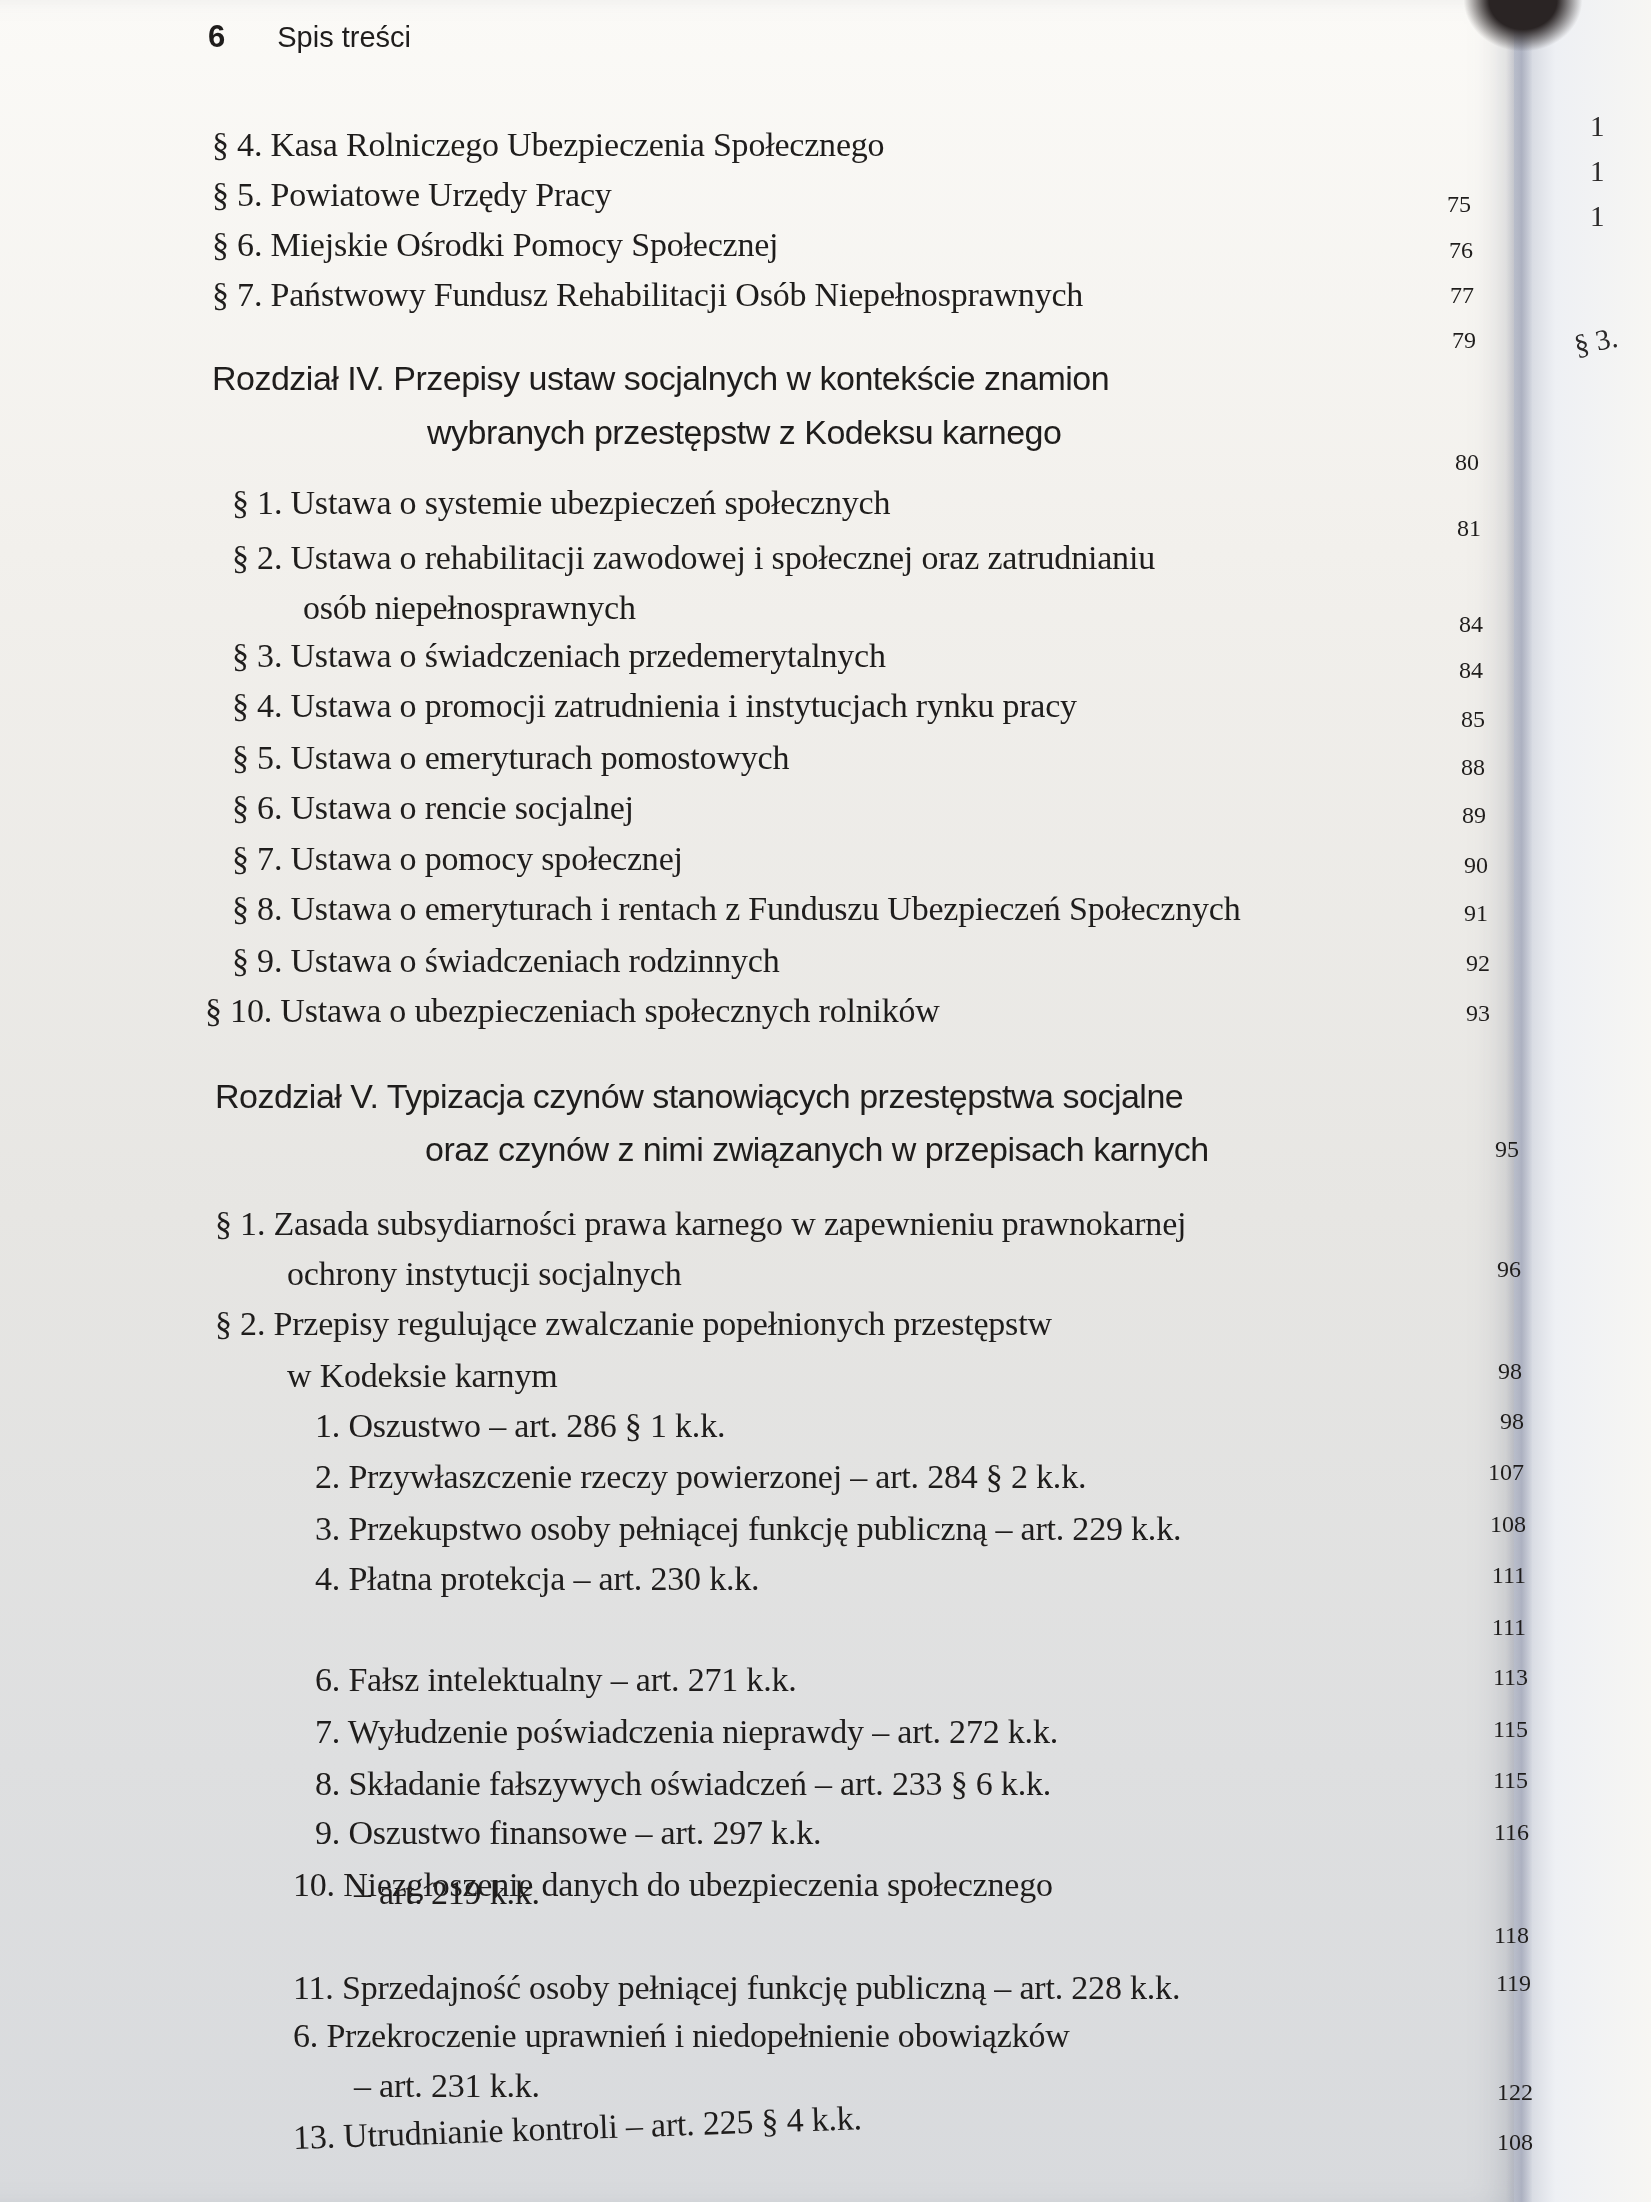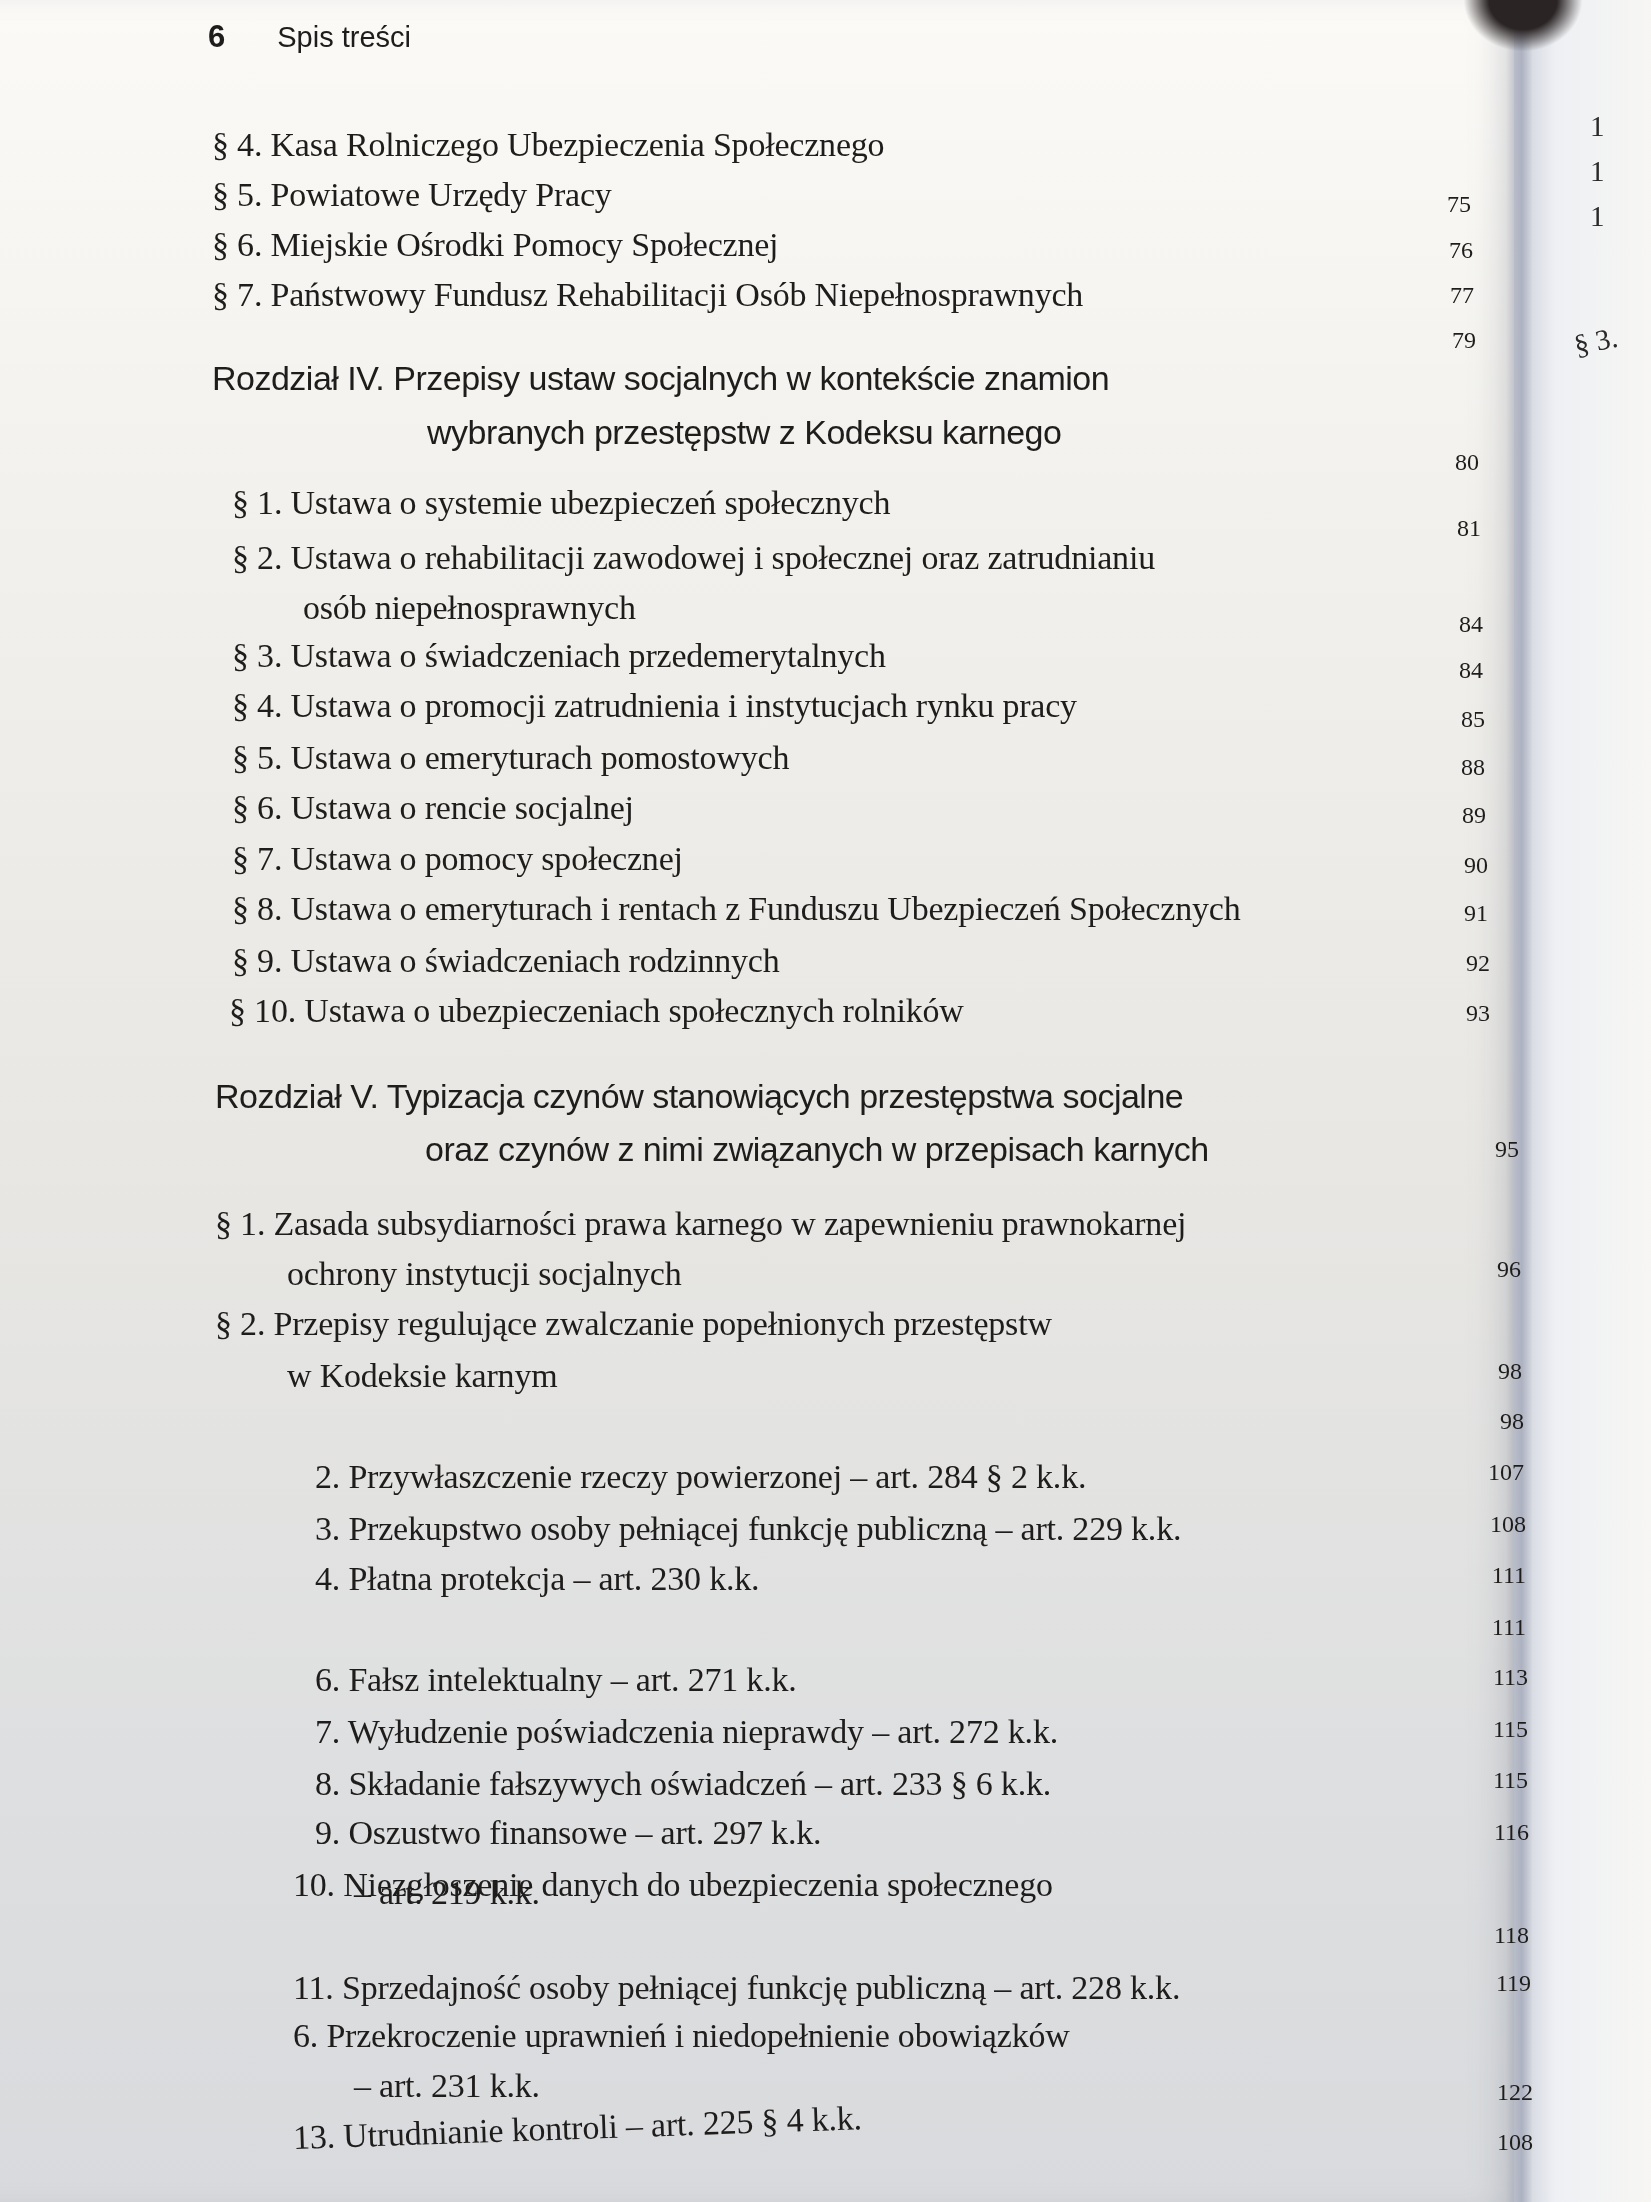--- a/index.html
+++ b/index.html
@@ -93,34 +93,35 @@
   <span class="entry" style="left:232px; top:740px;">§ 5. Ustawa o emeryturach pomostowych</span>
   <span class="pg" style="left:1408px; top:754px;">88</span>
   <span class="entry" style="left:232px; top:790px;">§ 6. Ustawa o rencie socjalnej</span>
   <span class="pg" style="left:1409px; top:802px;">89</span>
   <span class="entry" style="left:232px; top:841px;">§ 7. Ustawa o pomocy społecznej</span>
   <span class="pg" style="left:1411px; top:852px;">90</span>
   <span class="entry" style="left:232px; top:891px;">§ 8. Ustawa o emeryturach i rentach z Funduszu Ubezpieczeń Społecznych</span>
   <span class="pg" style="left:1411px; top:900px;">91</span>
   <span class="entry" style="left:232px; top:943px;">§ 9. Ustawa o świadczeniach rodzinnych</span>
   <span class="pg" style="left:1413px; top:950px;">92</span>
-  <span class="entry" style="left:229px; top:993px;">§ 10. Ustawa o ubezpieczeniach społecznych rolników</span>
+  <span class="entry" style="left:205px; top:993px;">§ 10. Ustawa o ubezpieczeniach społecznych rolników</span>
   <span class="pg" style="left:1413px; top:1000px;">93</span>
 
   <span class="entry chapter" style="left:215px; top:1079px;">Rozdział V. Typizacja czynów stanowiących przestępstwa socjalne</span>
   <span class="entry chapter" style="left:425px; top:1132px;">oraz czynów z nimi związanych w przepisach karnych</span>
   <span class="pg" style="left:1442px; top:1136px;">95</span>
 
   <span class="entry" style="left:215px; top:1206px;">§ 1. Zasada subsydiarności prawa karnego w zapewnieniu prawnokarnej</span>
   <span class="entry" style="left:287px; top:1256px;">ochrony instytucji socjalnych</span>
   <span class="pg" style="left:1444px; top:1256px;">96</span>
   <span class="entry" style="left:215px; top:1306px;">§ 2. Przepisy regulujące zwalczanie popełnionych przestępstw</span>
   <span class="entry" style="left:287px; top:1358px;">w Kodeksie karnym</span>
   <span class="pg" style="left:1445px; top:1358px;">98</span>
 
+  <span class="entry" style="left:315px; top:1408px;">1. Oszustwo – art. 286 § 1 k.k.</span>
   <span class="pg" style="left:1447px; top:1408px;">98</span>
   <span class="entry" style="left:315px; top:1459px;">2. Przywłaszczenie rzeczy powierzonej – art. 284 § 2 k.k.</span>
   <span class="pg" style="left:1447px; top:1459px;">107</span>
   <span class="entry" style="left:315px; top:1511px;">3. Przekupstwo osoby pełniącej funkcję publiczną – art. 229 k.k.</span>
   <span class="pg" style="left:1449px; top:1511px;">108</span>
   <span class="entry" style="left:315px; top:1561px;">4. Płatna protekcja – art. 230 k.k.</span>
   <span class="pg" style="left:1449px; top:1562px;">111</span>
   <span class="pg" style="left:1449px; top:1614px;">111</span>
   <span class="entry" style="left:315px; top:1662px;text-align:right;">6. Fałsz intelektualny – art. 271 k.k.</span>
   <span class="pg" style="left:1451px; top:1664px;">113</span>

